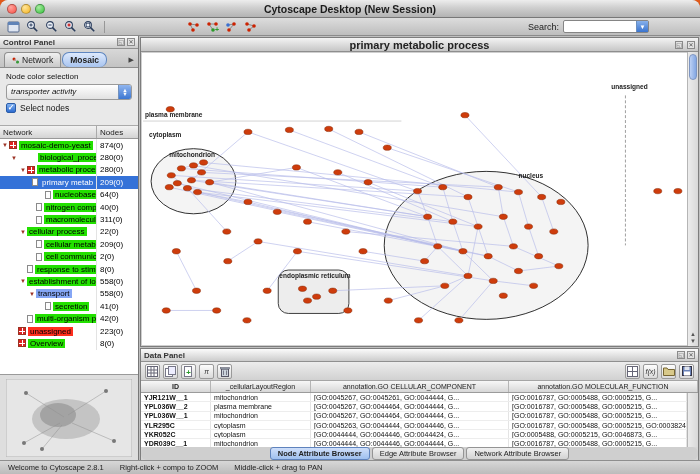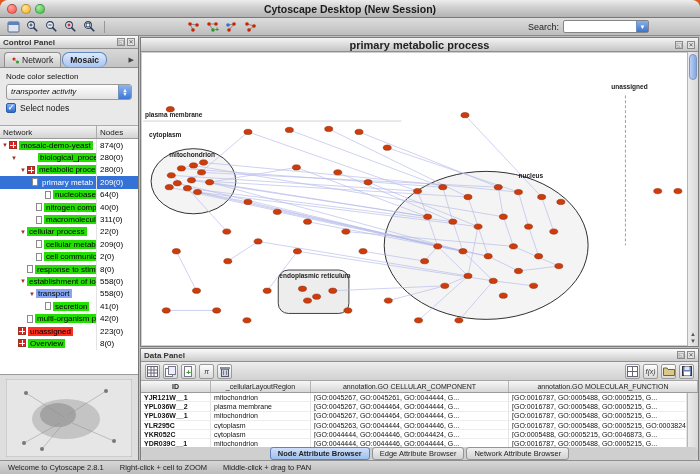--- a/index.html
+++ b/index.html
@@ -686,17 +686,17 @@
           <span class="dp-tab">Edge Attribute Browser</span>
           <span class="dp-tab">Network Attribute Browser</span>
         </div>
       </div>
 
     </div>
   </div>
 
   <div class="statusbar">
     <span>Welcome to Cytoscape 2.8.1</span>
-    <span>Right-click + cell to ZOOM</span>
+    <span>Right-click + compo to ZOOM</span>
     <span>Middle-click + drag to PAN</span>
   </div>
 
 </div>
 
 </body></html>

